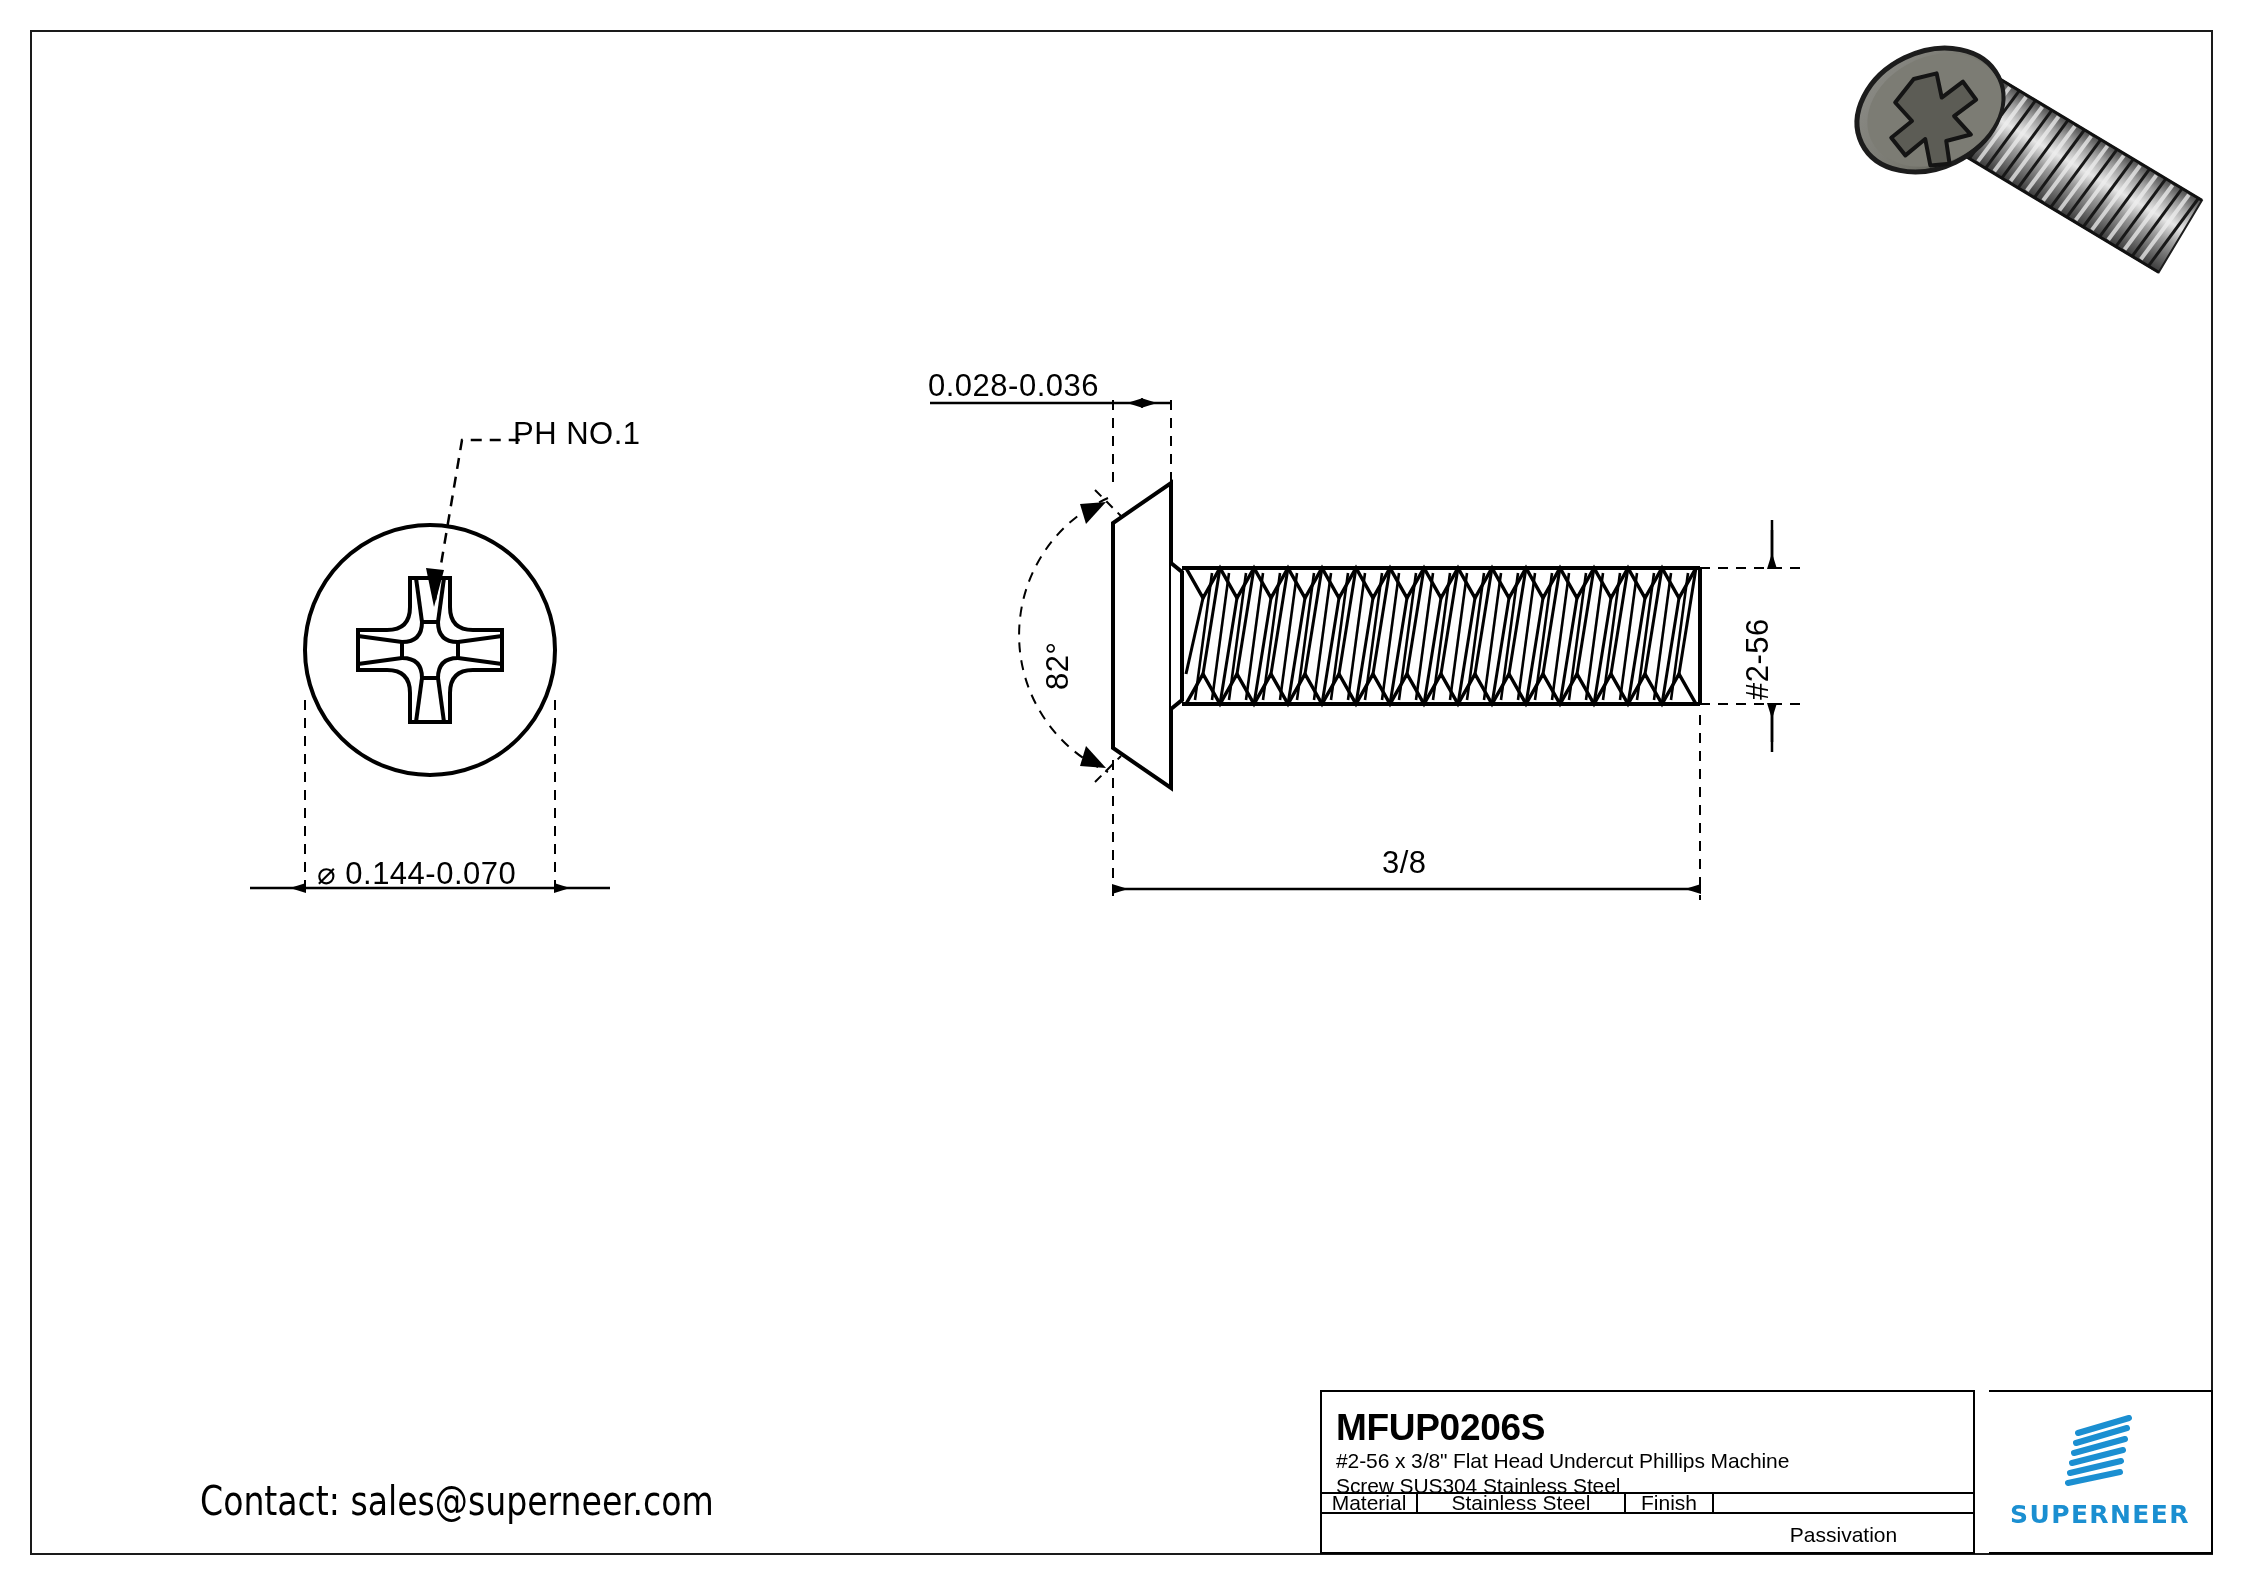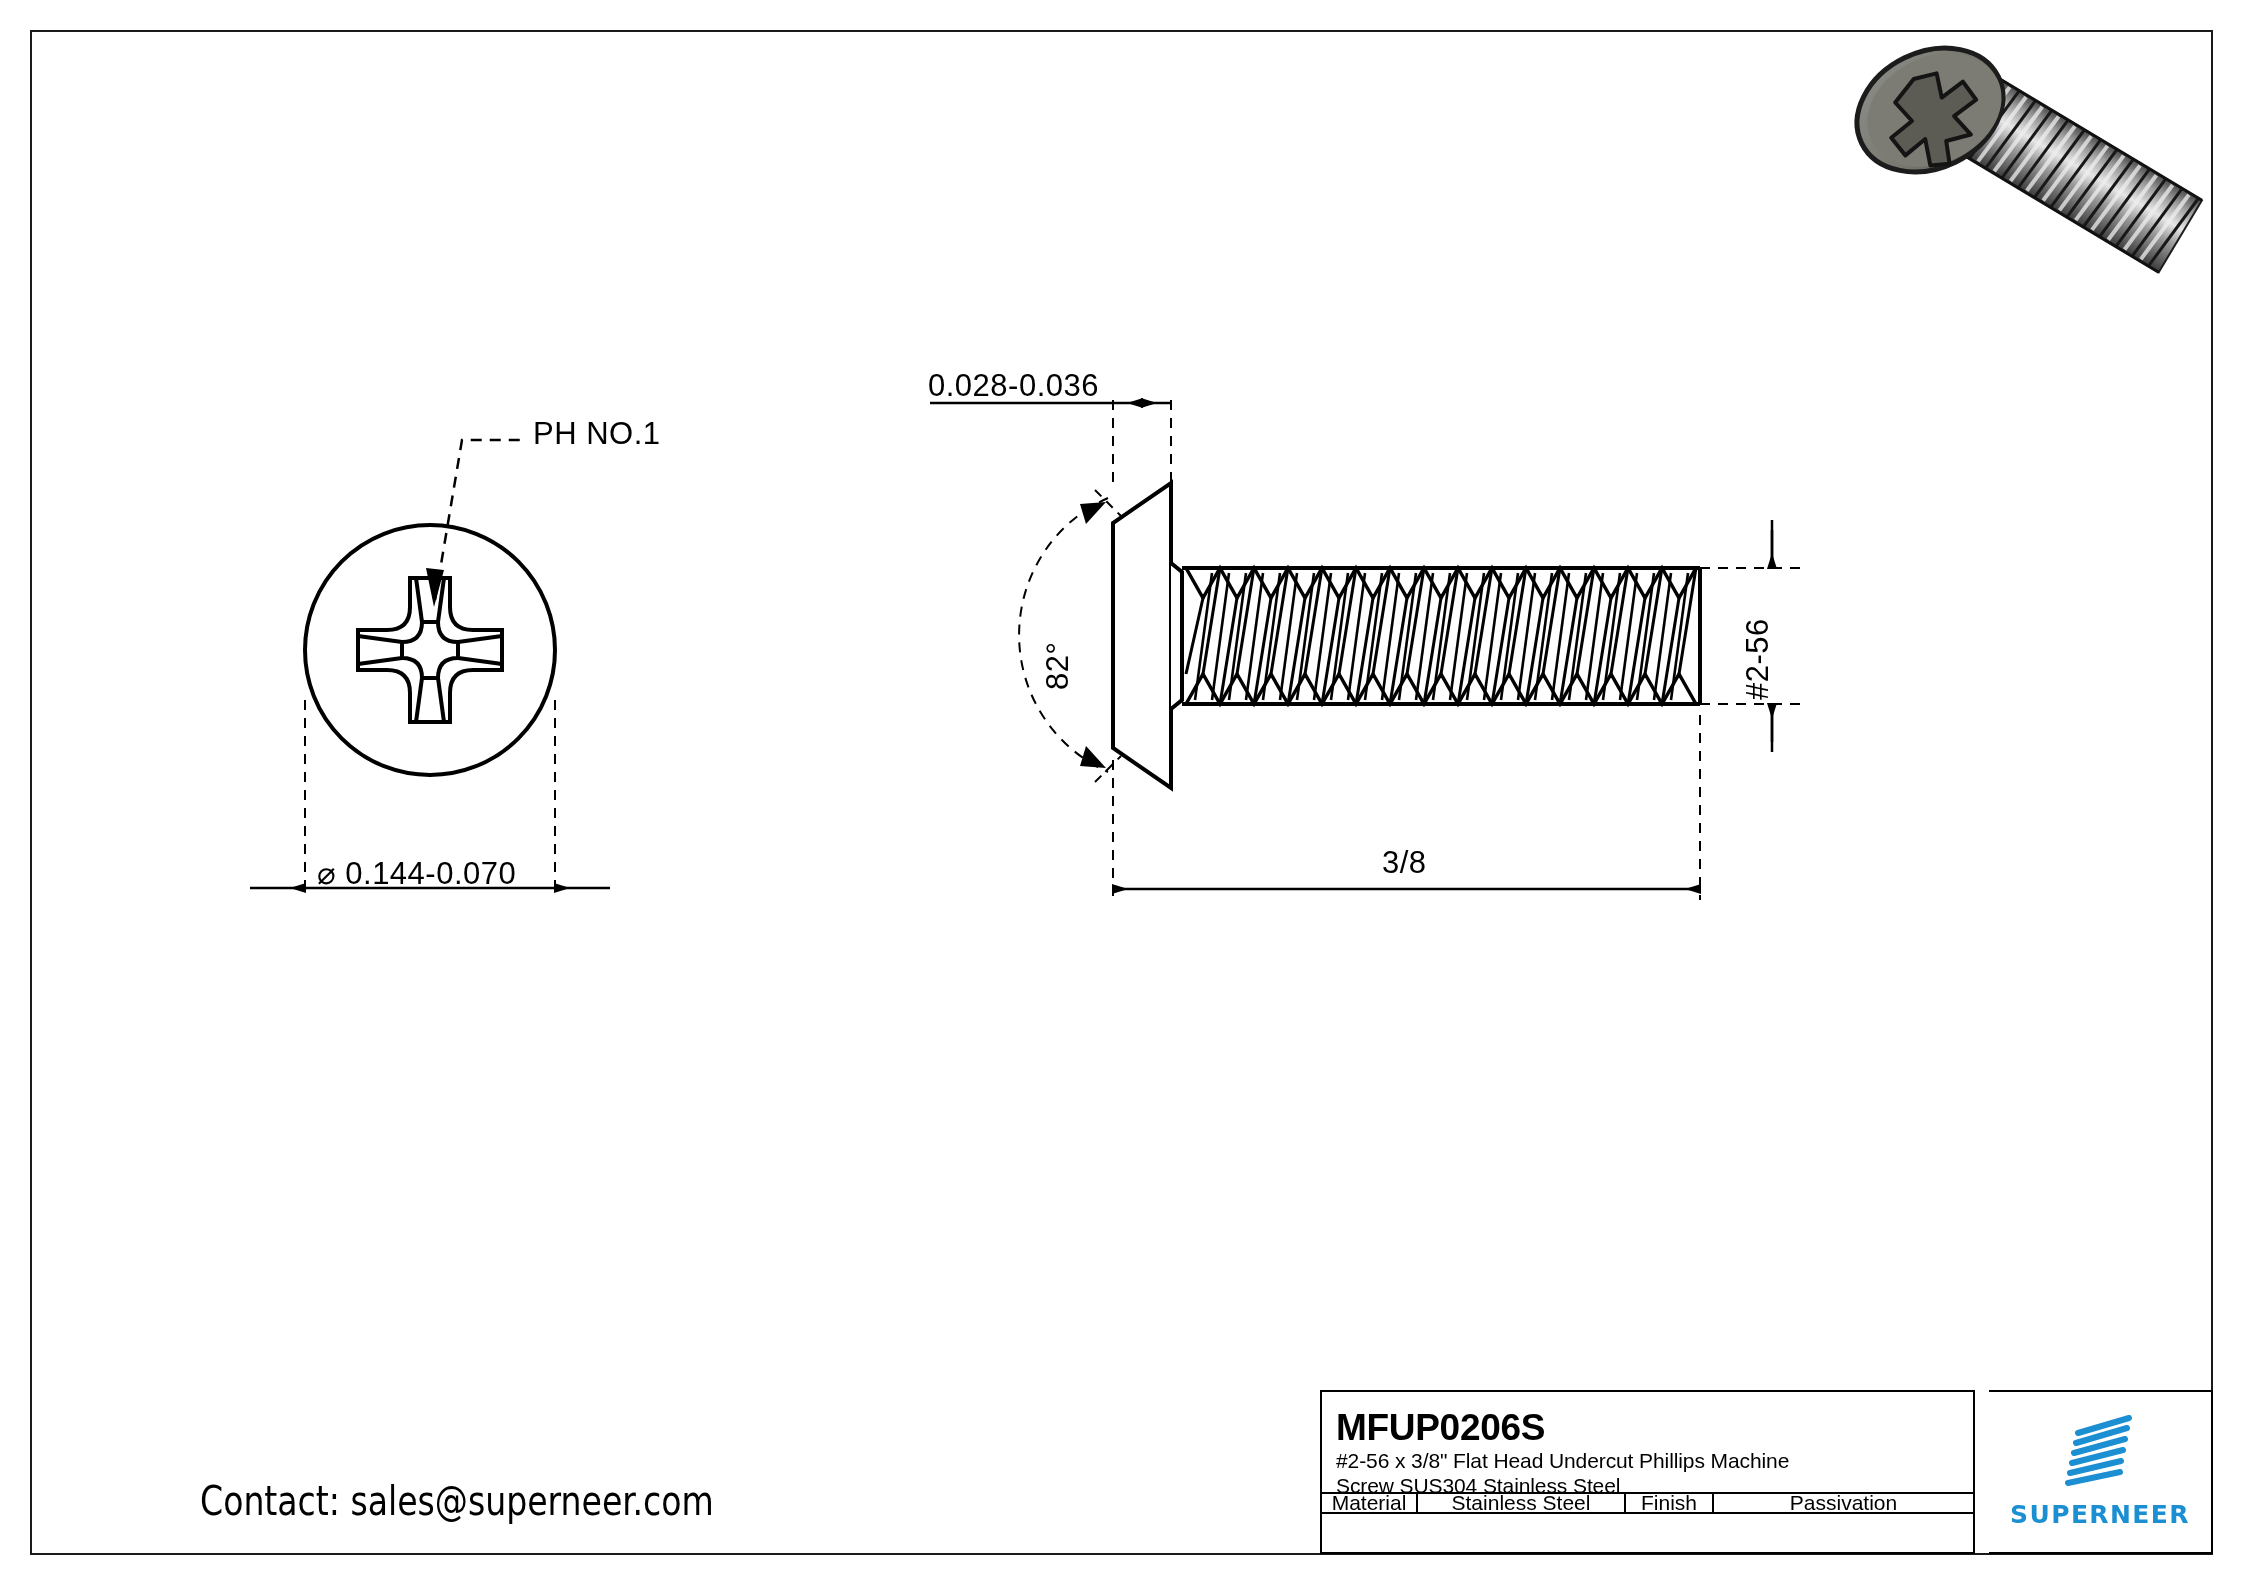--- a/index.html
+++ b/index.html
@@ -109,21 +109,21 @@
     font-family: "Liberation Sans", sans-serif;
     font-size: 21px;
     color: #000;
     box-sizing: border-box;
     height: 100%;
   }
   .tb-cell.bd { border-right: 2px solid #000; }
   .c-label  { width: 96px; }
   .c-value  { width: 208px; }
   .c-finish { width: 88px; }
-  .c-fval   { flex: 1; }
+  .c-fval   { flex: 1; margin-top: 32px; }
   .c-web    { flex: 1; color: #2595d6; }
 
   
   #logobox {
     position: absolute;
     left: 1989px;
     top: 1390px;
     width: 224px;
     height: 164px;
     border: 2px solid #000;
@@ -404,21 +404,21 @@
       </g>
 
       <g>
         <path d="M1113,760 L1113,900" stroke="#000" stroke-width="2" stroke-dasharray="10,8" fill="none"></path>
         <path d="M1700,715 L1700,900" stroke="#000" stroke-width="2" stroke-dasharray="10,8" fill="none"></path>
         <path d="M1113,889 L1700,889" stroke="#000" stroke-width="2.5" fill="none" marker-start="url(#arrOut)" marker-end="url(#arrIn)"></path>
       </g>
     </g>
   </svg>
 
-  <div class="dimtext big" style="left:513px; top:416px;margin-left:20px;">PH NO.1</div>
+  <div class="dimtext big" style="left:513px; top:416px;">PH NO.1</div>
 
   <div class="dimtext big" style="left:317px; top:855px;">⌀  0.144-0.070</div>
 
   <div class="dimtext big" style="left:928px; top:368px;">0.028-0.036</div>
 
   <div class="dimtext big rot90" style="left:1040px; top:690px;">82°</div>
 
   <div class="dimtext big rot90" style="left:1740px; top:700px;">#2-56</div>
 
   <div class="dimtext big" style="left:1382px; top:845px;">3/8</div>

